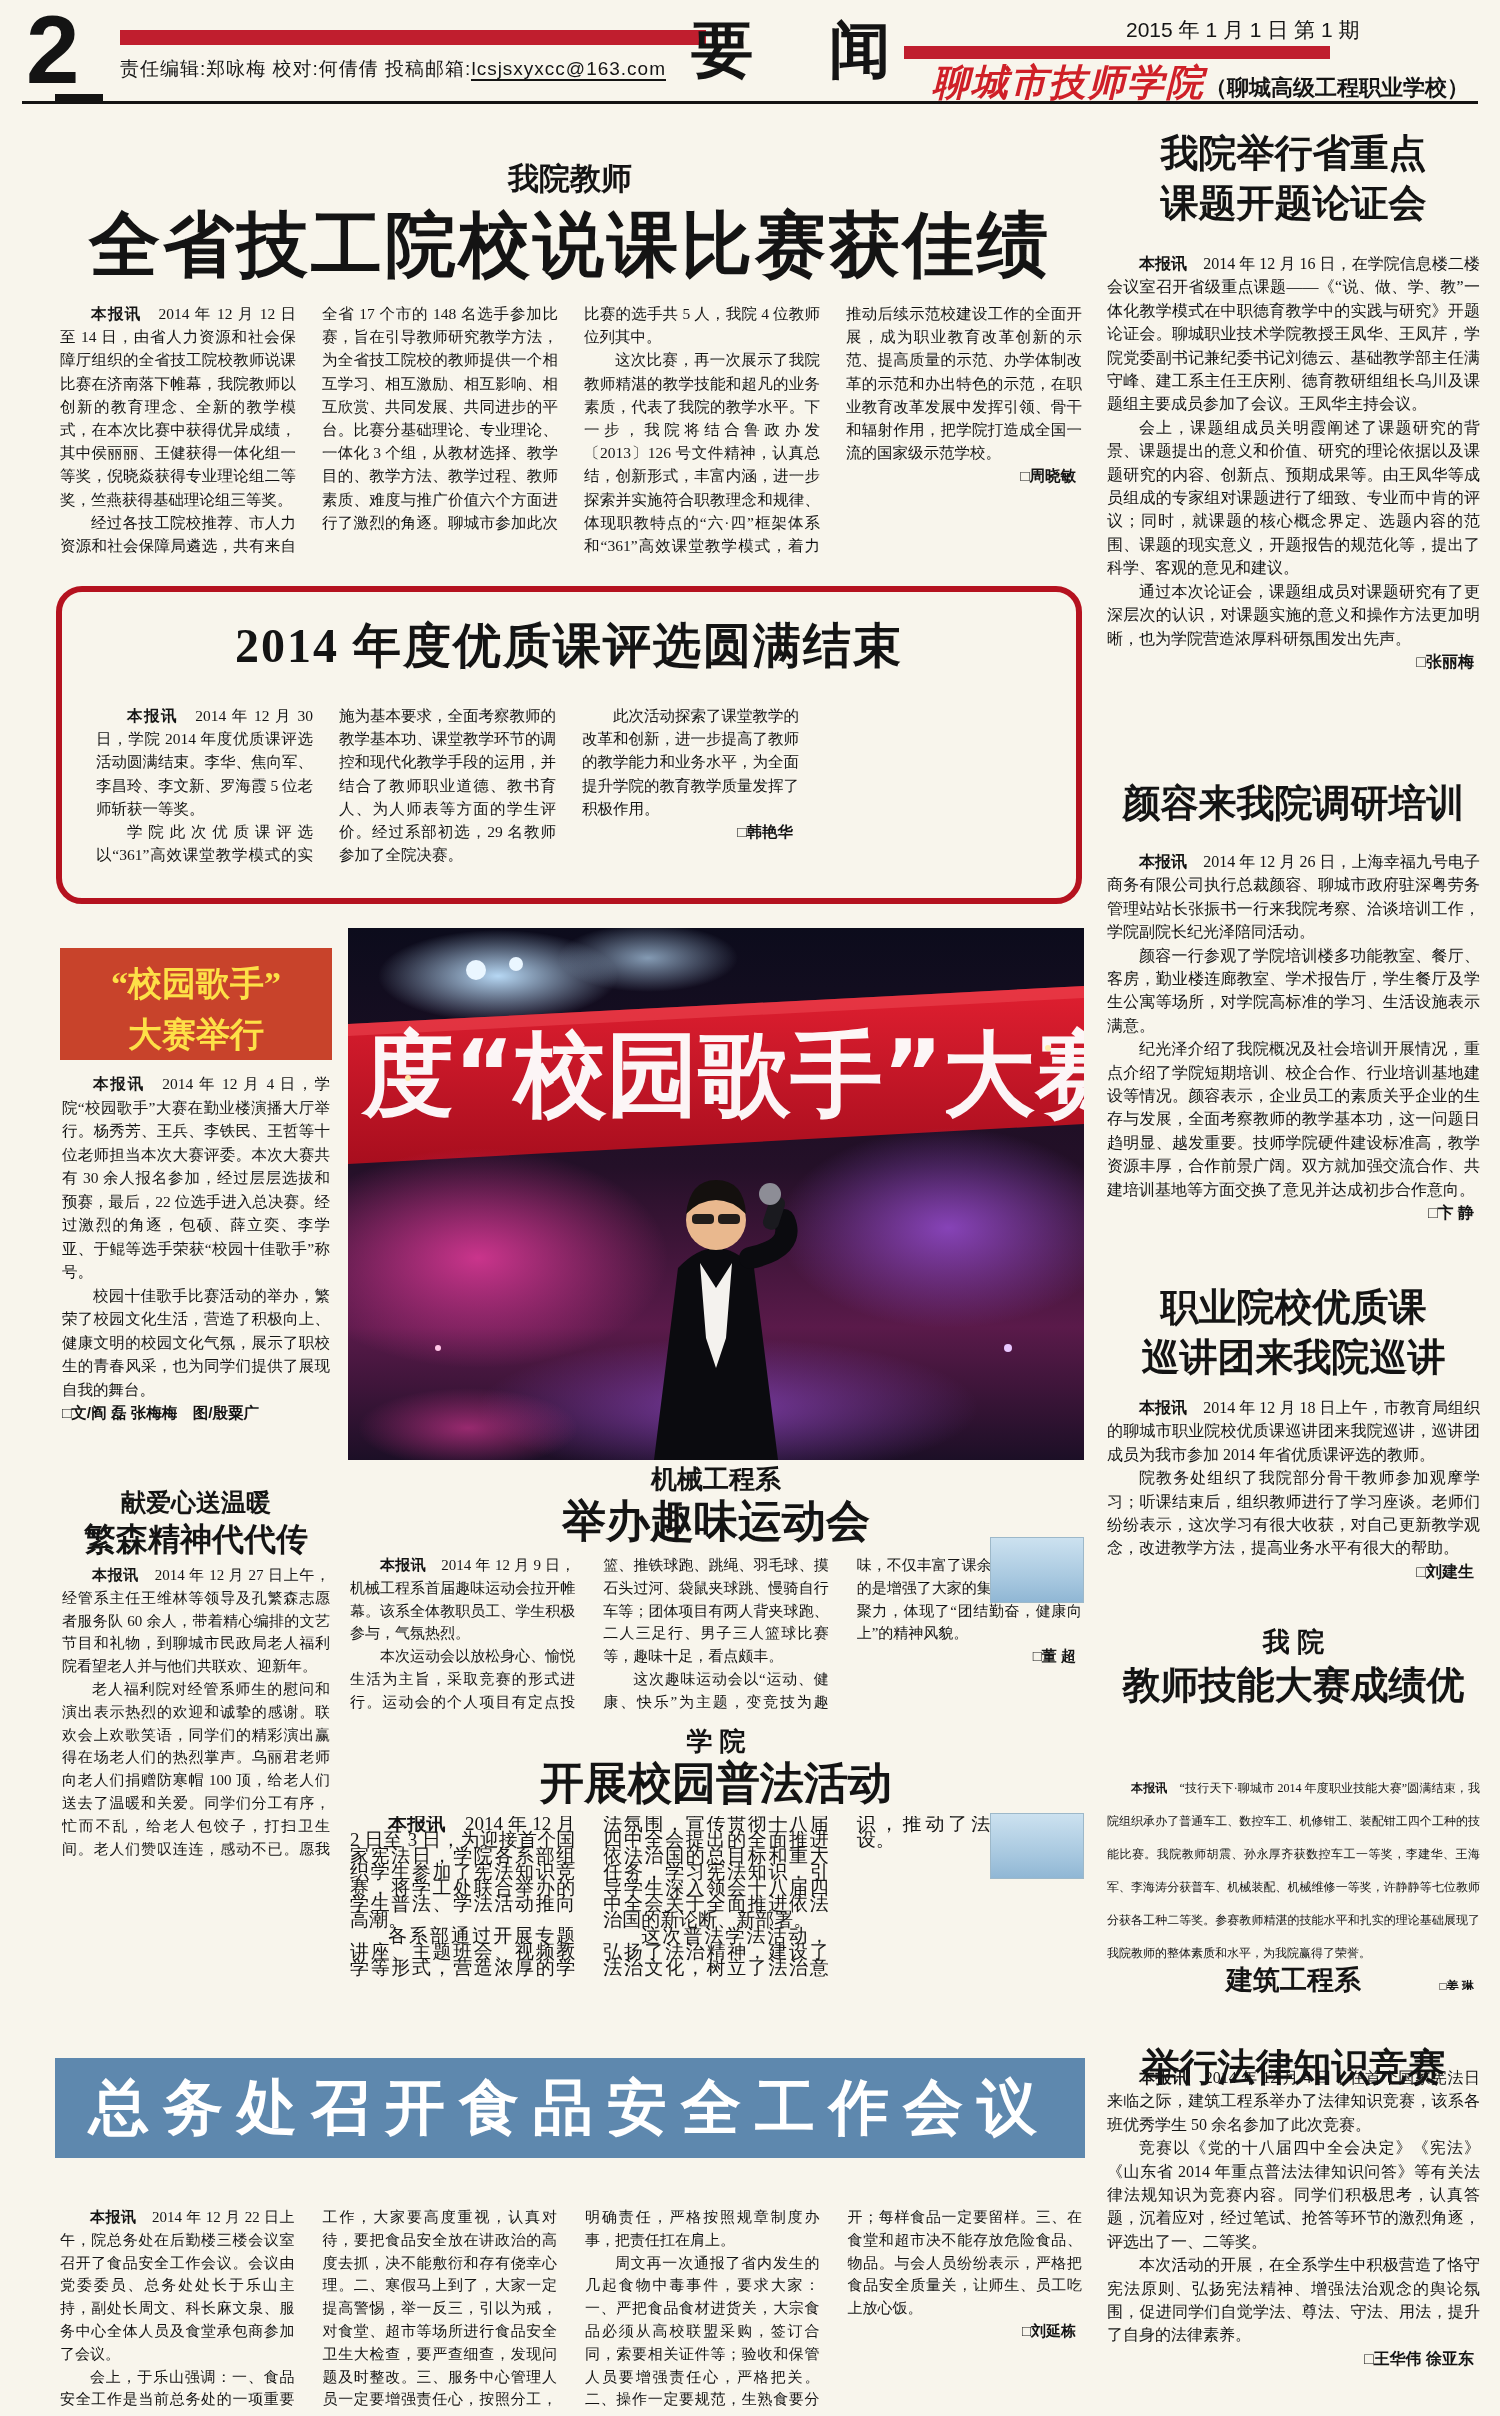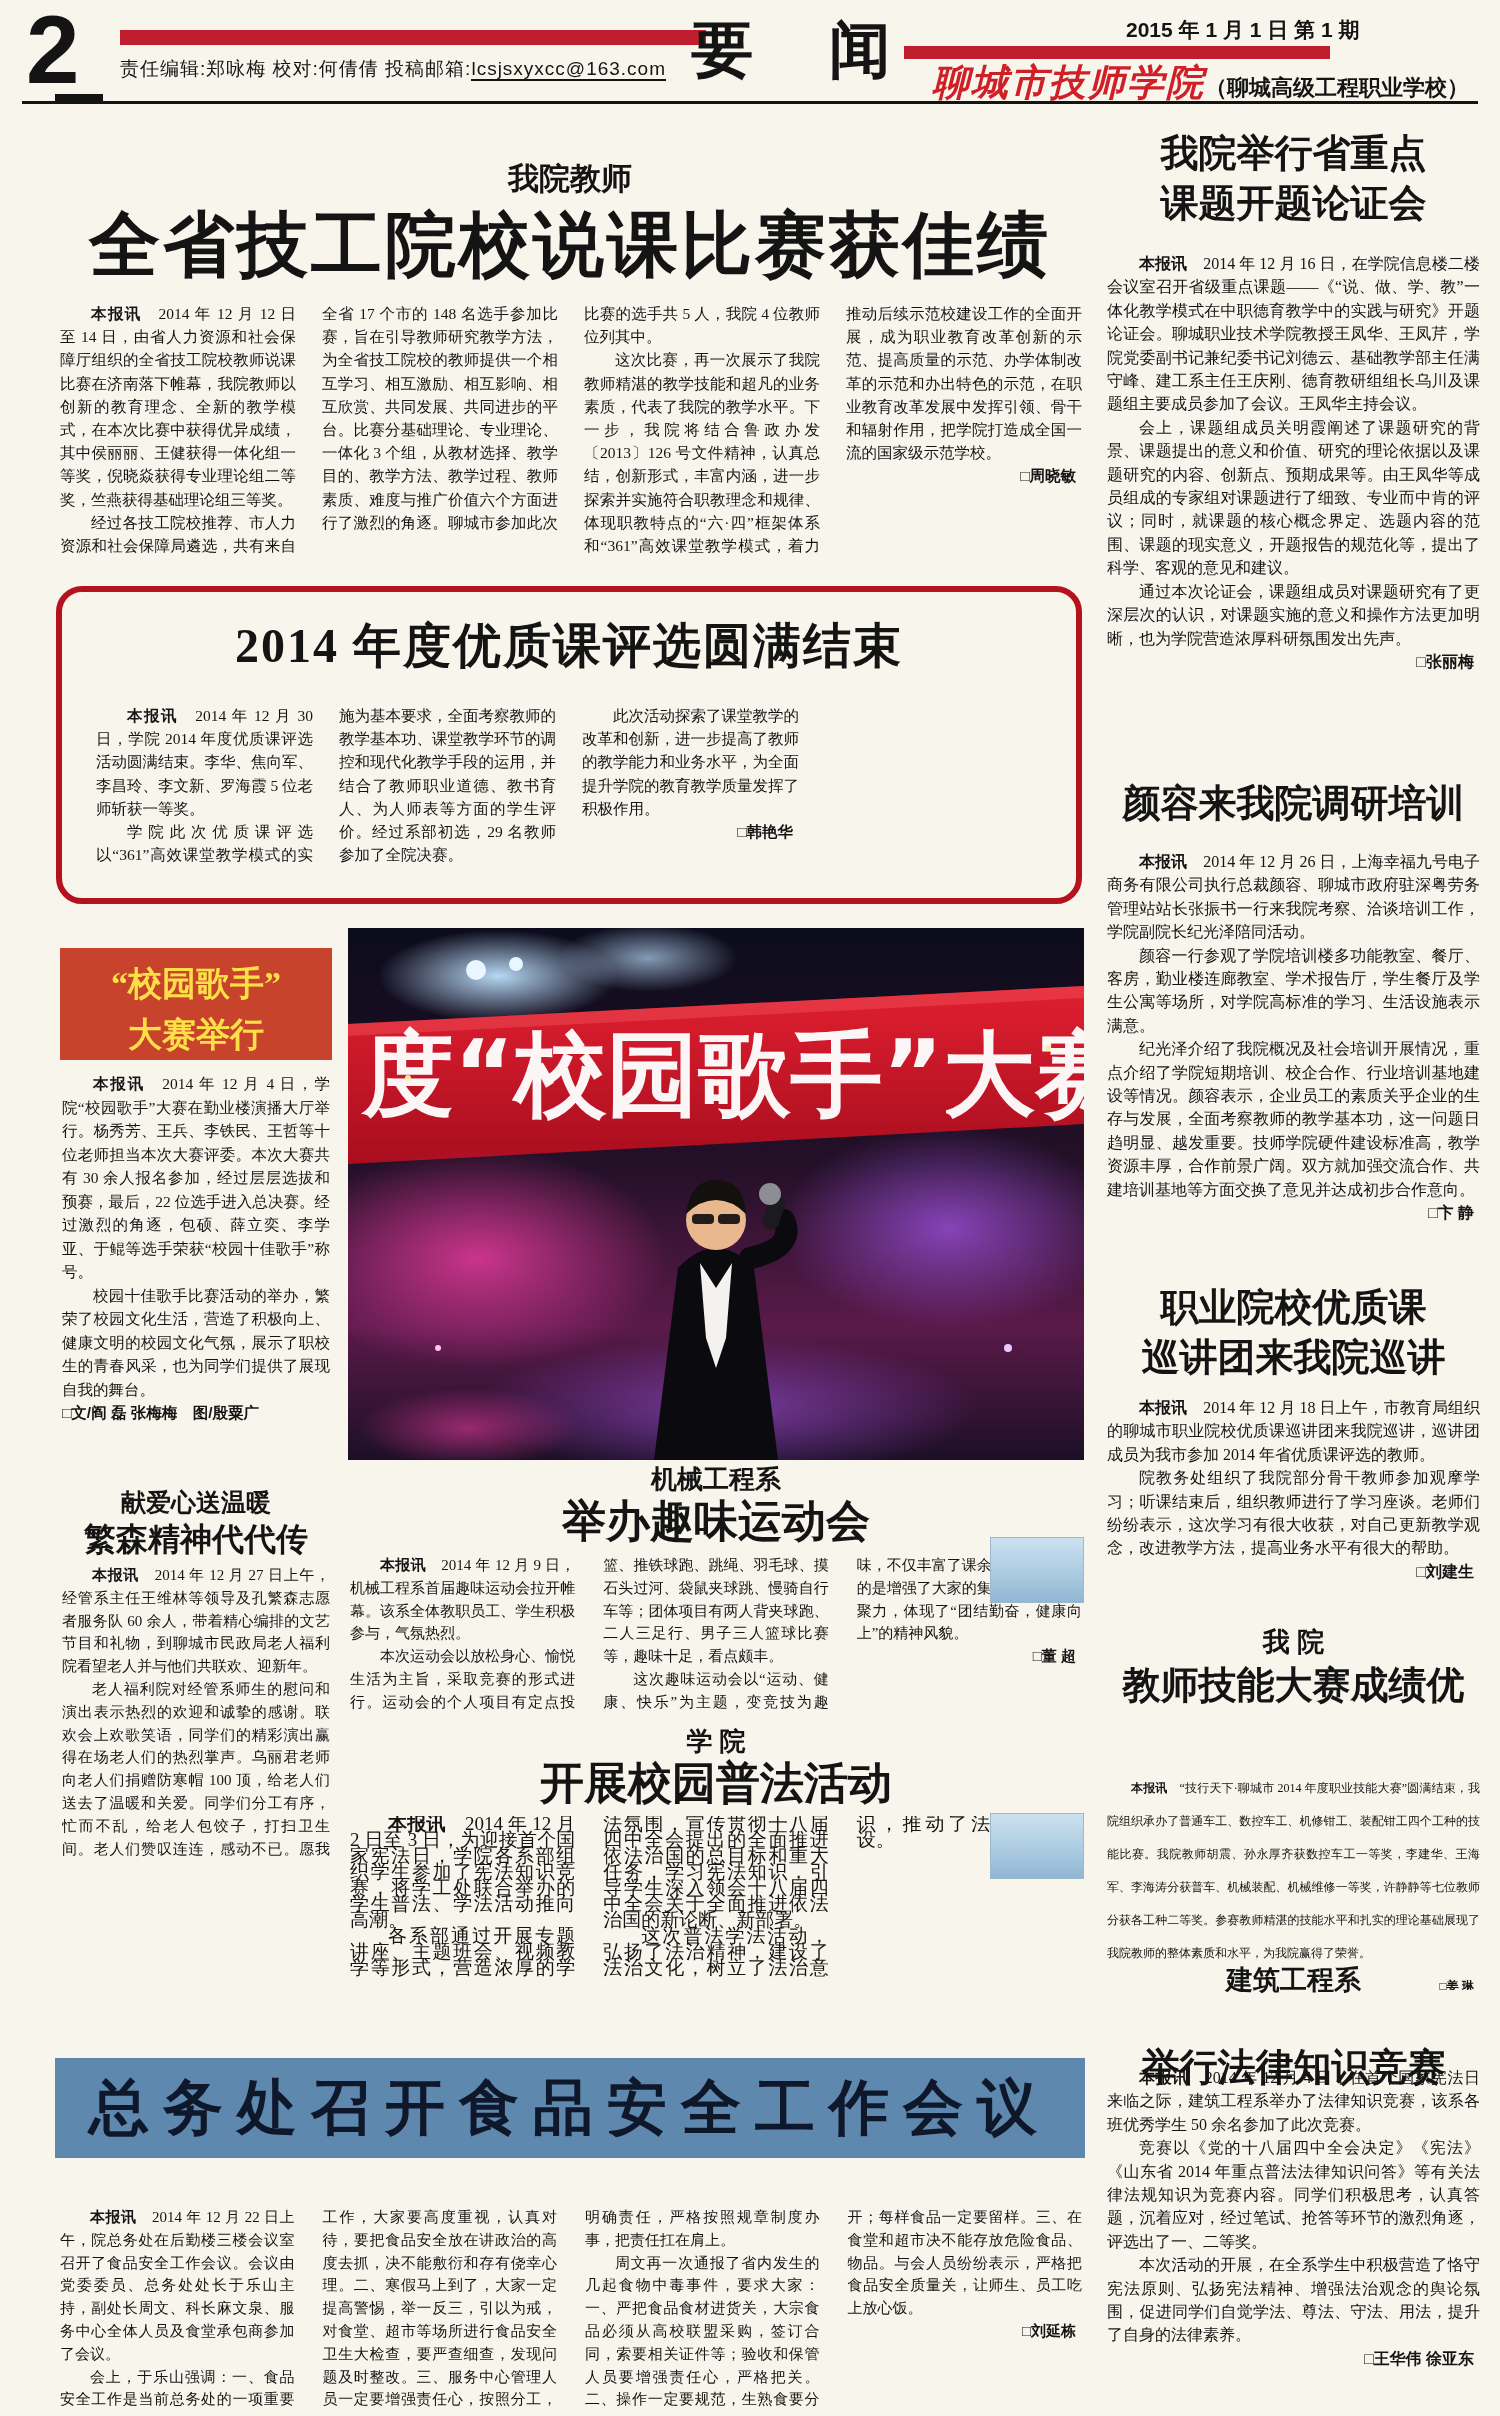--- a/index.html
+++ b/index.html
@@ -11,38 +11,38 @@
   }
   .abs{position:absolute;}
   .sans{font-family:"Liberation Sans","DejaVu Sans",sans-serif;}
   .ctr{text-align:center;}
   
   .pagenum{font-size:96px;font-weight:900;line-height:0.95;}
   .redbar{background:#c01e2e;}
   .editors{font-size:19px;letter-spacing:1px;white-space:nowrap;}
   .editors .em{ border-bottom:2px solid #141414;}
   .sectitle{font-size:62px;font-weight:900;letter-spacing:30px;white-space:nowrap;}
-  .dateline{font-size:21px;font-weight:bold;white-space:nowrap;}
+  .dateline{font-size:21px;font-weight:normal;white-space:nowrap;}
   .brand{font-size:37px;font-weight:900;color:#cf2028;font-style:italic;letter-spacing:2px;white-space:nowrap;}
   .brandsub{font-size:22px;font-weight:900;color:#141414;font-style:normal;letter-spacing:0;}
   .hrule{background:#141414;}
   
   .kicker{font-weight:900;white-space:nowrap;}
   .bigtitle{font-weight:900;white-space:nowrap;}
   .art-body{column-fill:auto;text-align:justify;overflow:hidden;}
   .art-body p, .flow p{margin:0;text-indent:2em;}
   .lead{font-family:"Liberation Sans","DejaVu Sans",sans-serif;font-weight:bold;}
   .byline{display:block;text-align:right;font-family:"Liberation Sans","DejaVu Sans",sans-serif;font-weight:bold;padding-right:6px;}
   .flow{text-align:justify;overflow:hidden;}
   
   .redbox{border:6px solid #b5121f;border-radius:26px;background:transparent;}
   
   .songlabel{background:#c8432b;color:#fde047;font-weight:900;}
   
-  .banner{background:#5e88ae;color:#0f172a;font-weight:900;letter-spacing:14px;white-space:nowrap;}
+  .banner{background:#5e88ae;color:#ffffff;font-weight:900;letter-spacing:14px;white-space:nowrap;}
   .thumb{background:linear-gradient(180deg,#cde2f0 0%,#a9c9e0 60%,#8fb6d4 100%);box-shadow:0 0 0 1px #9db8c9 inset;}
   .photo{overflow:hidden;background:#10101e;}
 </style>
 </head>
 <body>
 
 <div id="page">
 
   <div class="abs sans pagenum" style="left:26px;top:4px;">2</div>
   <div class="abs redbar" style="left:120px;top:30px;width:586px;height:15px;"></div>

